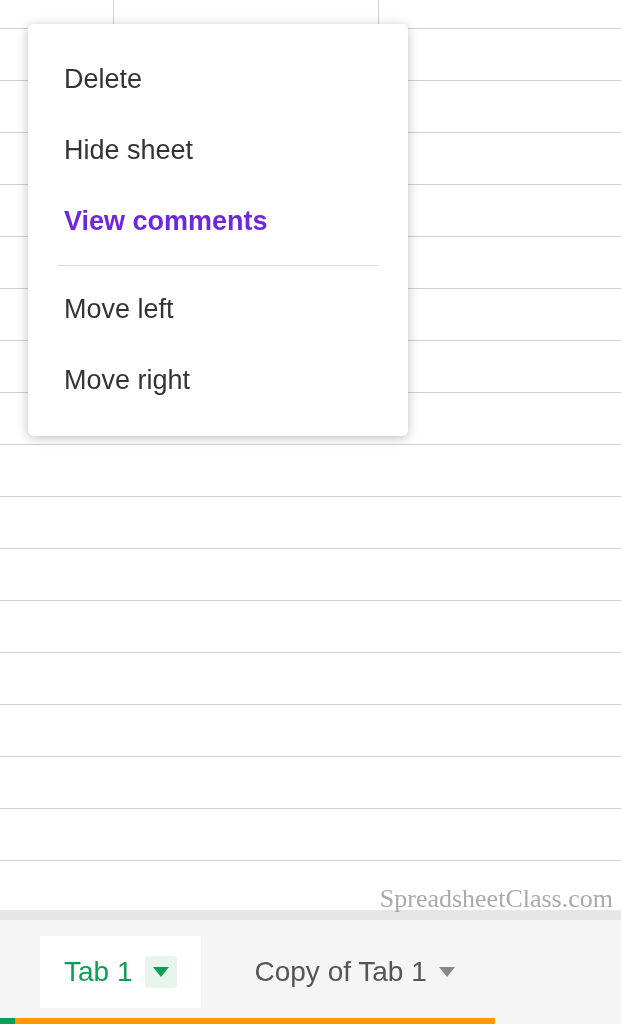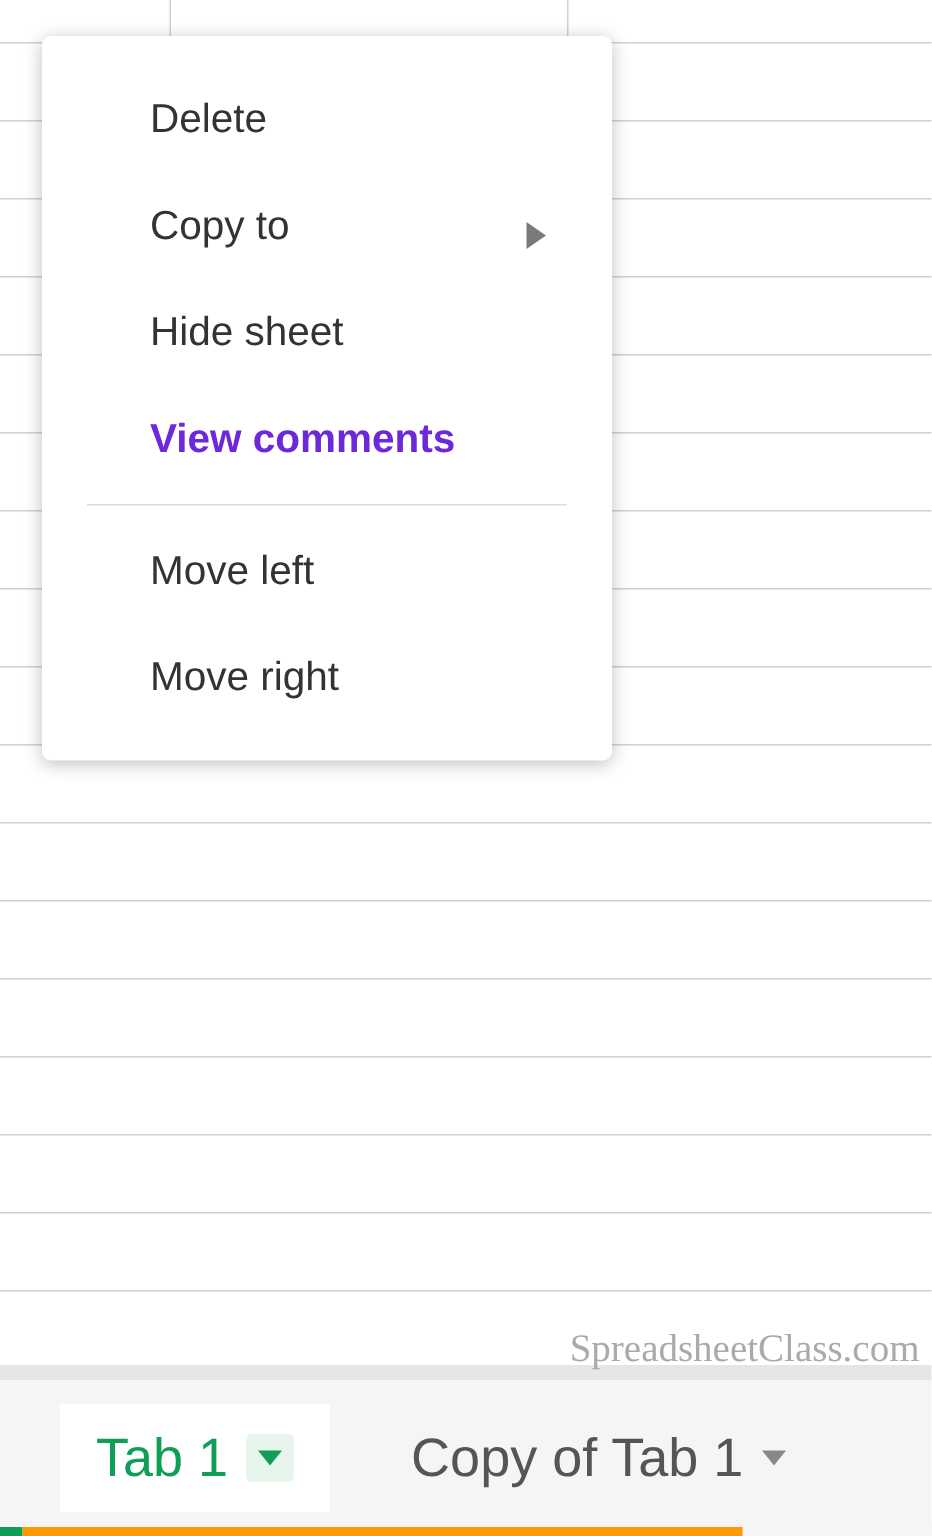--- a/index.html
+++ b/index.html
@@ -43,28 +43,27 @@
       left: 28px;
       width: 380px;
       background: #fff;
       border-radius: 6px;
       box-shadow: 0 2px 12px rgba(0,0,0,0.25);
       padding: 20px 0;
       z-index: 10;
     }
     .menu-item {
       display: flex;
-      align-items: flex-end;
+      align-items: center;
       justify-content: space-between;
       padding: 20px 36px;
       font-size: 27px;
       color: #333;
       cursor: pointer;
       position: relative;
-      margin-left: 36px;
     }
     .menu-item.disabled {
       color: #6d28d9;
       cursor: default;
       font-weight: bold;
     }
     .menu-item.highlighted {
       position: relative;
     }
     .highlight-border {
@@ -106,21 +105,21 @@
       left: 0;
       width: 100%;
       height: 10px;
       background: #e6e6e6;
     }
     .sheet-tab {
       display: flex;
       align-items: center;
       padding: 0 24px;
       height: 72px;
-      font-size: 36px;
+      font-size: 28px;
       position: relative;
     }
     .sheet-tab.active {
       background: #fff;
       color: #0f9d58;
       font-weight: 500;
     }
     .sheet-tab.inactive {
       color: #555;
       text-align: center;
@@ -204,24 +203,20 @@
   <div class="grid-line" style="top:756px"></div>
   <div class="grid-line" style="top:808px"></div>
   <div class="grid-line" style="top:860px"></div>
 </div>
 
 <div class="context-menu">
   <div class="menu-item">
     <span>Delete</span>
   </div>
   <div class="menu-item">
-    <span>Copy to</span>
-    <span class="submenu-arrow"></span>
-  </div>
-  <div class="menu-item">
     <span>Hide sheet</span>
   </div>
   <div class="menu-item disabled">
     <span>View comments</span>
   </div>
   <div class="menu-separator"></div>
   <div class="menu-item">
     <span>Move left</span>
   </div>
   <div class="menu-item">

